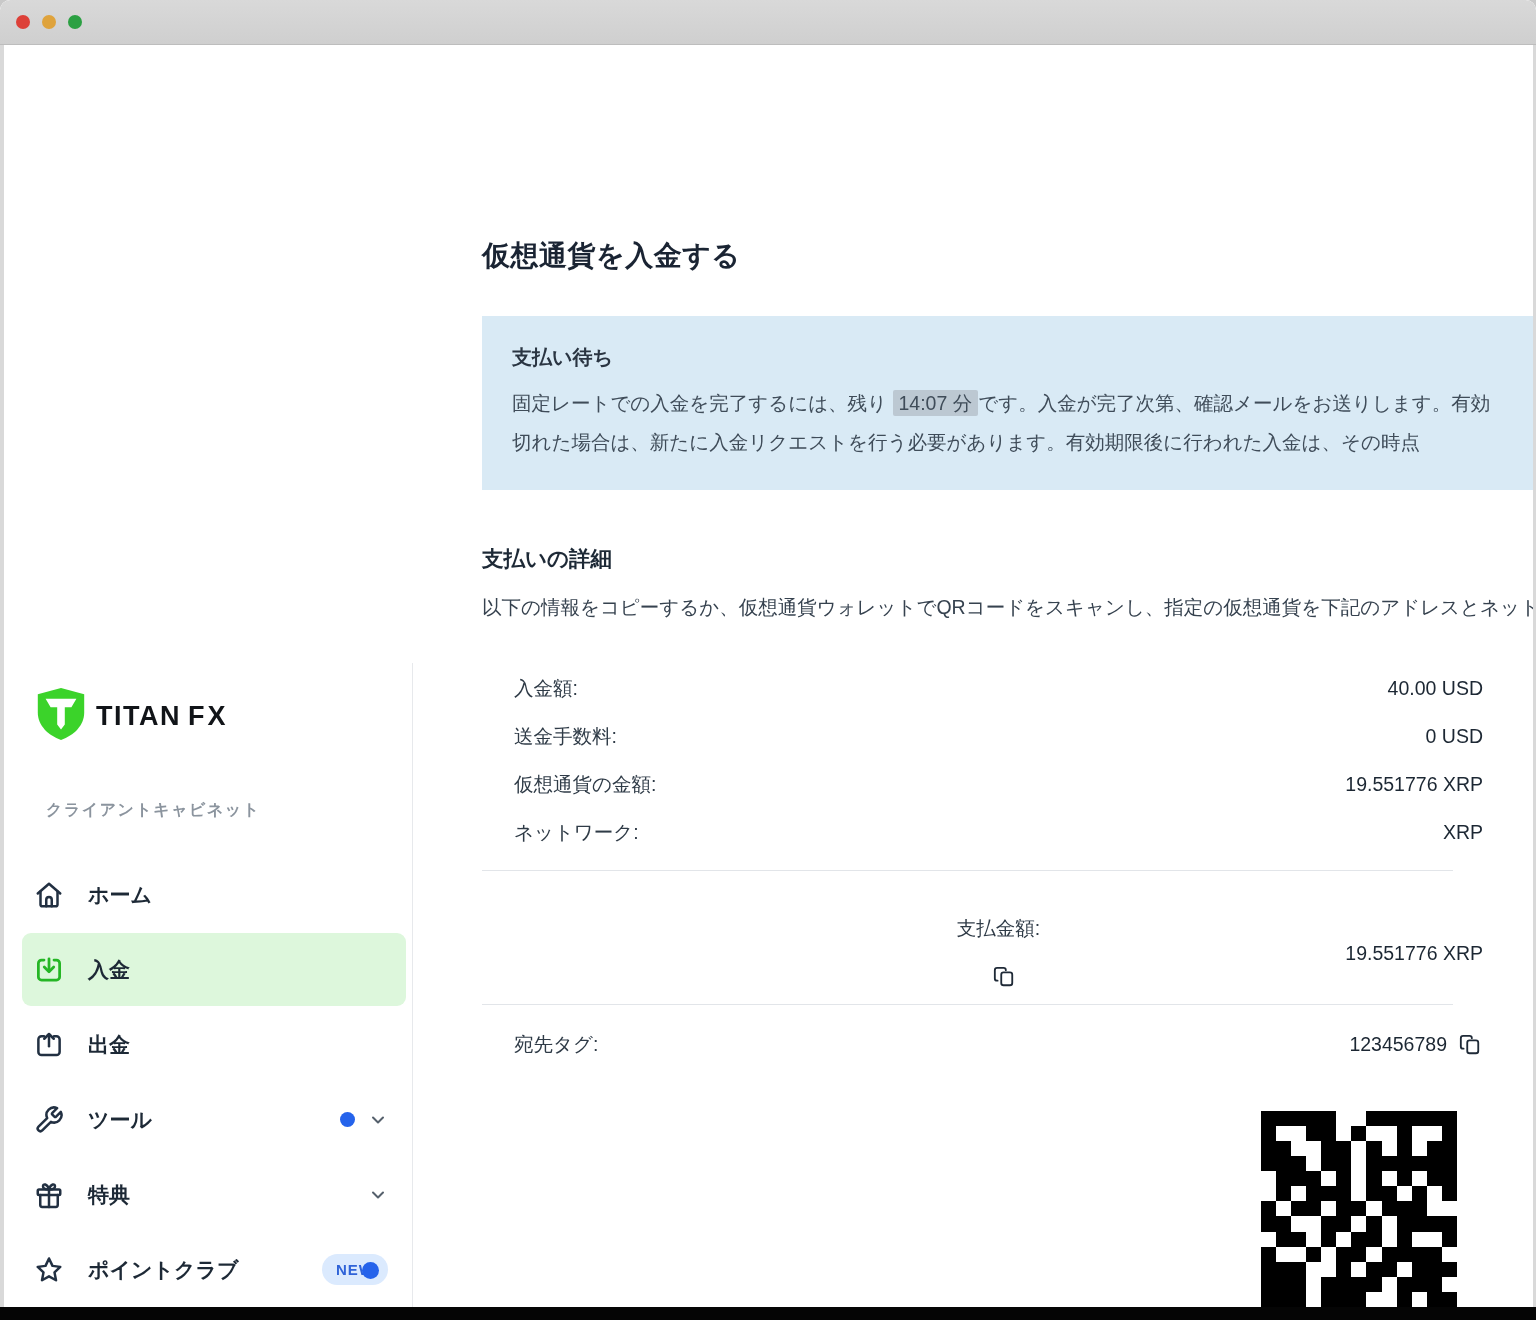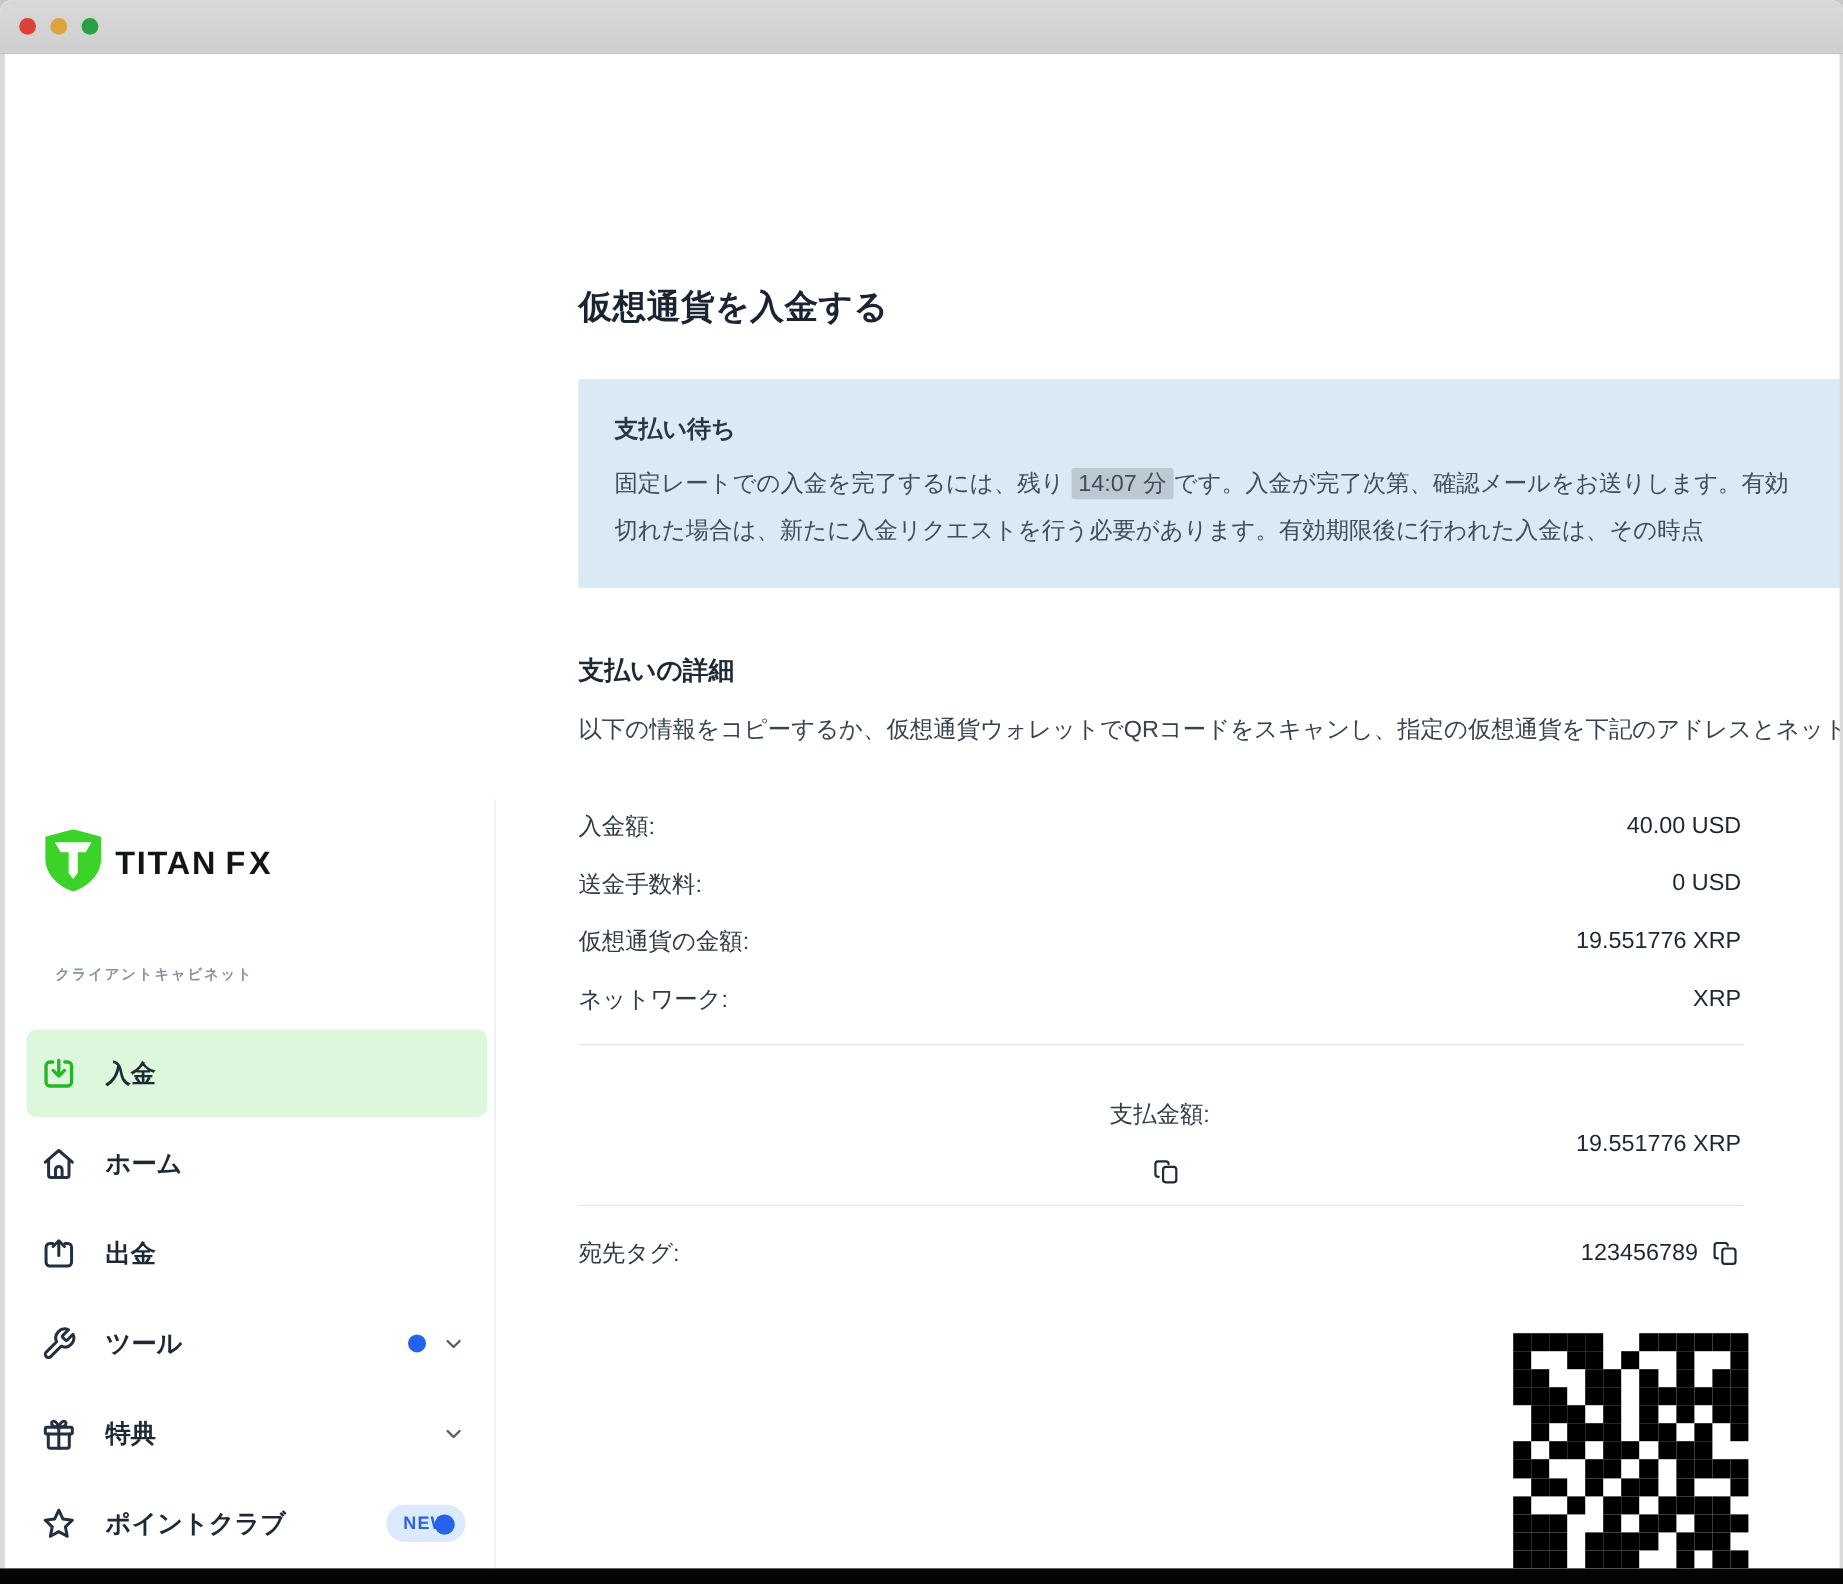--- a/index.html
+++ b/index.html
@@ -23,21 +23,21 @@
   
   .app { display:flex; height:1262px;align-items:flex-end; }
   .sidebar { width:413px; border-right:1.5px solid #e7e9ec; padding:25px 20px 0 36px; flex-shrink:0; }
   .main { flex:1; overflow:hidden; }
   .main-inner { padding:105px 0 0 69px; width:1160px; }
 
   
   .logo { display:flex; align-items:center; gap:10px; margin-bottom:56px; }
   .logo-text { font-size:27px; font-weight:800; color:#111418; letter-spacing:1.5px; }
   .logo-text .fx { margin-left:7px; letter-spacing:3px; }
-  .cab-label { font-size:12px; font-weight:700; color:#8b949e; letter-spacing:1.5px; margin:0 0 36px 10px; }
+  .cab-label { font-size:16px; font-weight:700; color:#8b949e; letter-spacing:1.5px; margin:0 0 36px 10px; }
 
   .nav { display:flex; flex-direction:column; }
   .nav-item { display:flex; align-items:center; height:73px; border-radius:9px;
               padding:0 18px 0 12px; margin:1px -14px 1px -14px; cursor:pointer; }
   .nav-item .ico { width:30px; height:30px; color:#223042; flex-shrink:0; }
   .nav-item .lbl { font-size:21px; font-weight:600; color:#1d2936; margin-left:24px; }
   .nav-item.active { background:#ddf7dc; }
   .nav-item.active .ico { color:#25b625; }
   .nav-right { margin-left:auto; display:flex; align-items:center; gap:13px; }
   .dot-blue { width:15px; height:15px; border-radius:50%; background:#2563eb; }
@@ -51,21 +51,21 @@
   h1 { font-size:28px; font-weight:700; color:#1a2433; letter-spacing:0.5px; }
 
   .alert { margin-top:41px; width:1092px; background:#d9eaf5; padding:28px 30px; }
   .alert-title { font-size:20px; font-weight:700; color:#2a3542; margin-bottom:13px; }
   .alert-line { font-size:19.5px; color:#3f4c59; line-height:2.0; white-space:nowrap; }
   .hl { background:#bcc8d2; border-radius:2px; padding:2px 6px; }
 
   .sec-title { margin-top:54px; font-size:21.5px; font-weight:700; color:#1d2936; }
   .sec-sub { margin-top:21px; font-size:19.5px; color:#36424f; white-space:nowrap; }
 
-  .rows { width:969px; margin-top:44px; }
+  .rows { width:969px; margin-top:44px;margin-left:32px; }
   .drow { display:flex; align-items:center; height:48px; }
   .drow .dl { font-size:19.5px; color:#2f3b47; }
   .drow .dv { margin-left:auto; font-size:19.5px; font-weight:400; color:#1c2733; }
   .copy-btn { margin-left:12px; width:24px; height:24px; color:#1f2a37; background:none;
               border:none; cursor:pointer; padding:0; display:flex; align-items:center; }
   .divider { width:971px; border-top:1.5px solid #e2e5e9; margin-top:13px; }
   .pay-row { height:76px;flex-direction:column; }
   .rows2 { margin-top:8px; }
 
   .qr-wrap { width:975px; display:flex; justify-content:flex-end; margin-top:42px; }
@@ -99,40 +99,40 @@
             <path fill="#ffffff" d="M4.3 5.4 L19.7 5.4 L17.2 9.6 L13.9 9.6 L13.9 18.2 L12 20.8 L10.1 18.2 L10.1 9.6 L6.8 9.6 Z"></path>
           </svg>
         </span>
         <span class="logo-text"><span>TITAN</span><span class="fx">FX</span></span>
       </div>
 
       <div class="cab-label">クライアントキャビネット</div>
 
       <nav class="nav">
 
+        <div class="nav-item">
+          <span class="ico">
+            <svg width="30" height="30" viewBox="0 0 24 24" fill="none" stroke="currentColor" stroke-width="2" stroke-linecap="round" stroke-linejoin="round">
+              <path d="M3 10.8 L12 3 l9 7.8"></path>
+                <path d="M5.2 9.2 V19.5 a1.5 1.5 0 0 0 1.5 1.5 h10.6 a1.5 1.5 0 0 0 1.5-1.5 V9.2"></path>
+                <path d="M9.8 21 v-5.2 a2.2 2.2 0 0 1 4.4 0 V21"></path>
+            </svg>
+          </span>
+          <span class="lbl">ホーム</span>
+        </div>
+
         <div class="nav-item active">
           <span class="ico">
             <svg width="30" height="30" viewBox="0 0 24 24" fill="none" stroke="currentColor" stroke-width="2.2" stroke-linecap="round" stroke-linejoin="round">
               <path d="M8 4 H6 a2.5 2.5 0 0 0 -2.5 2.5 v11 A2.5 2.5 0 0 0 6 20 h12 a2.5 2.5 0 0 0 2.5 -2.5 v-11 A2.5 2.5 0 0 0 18 4 h-2"></path>
               <path d="M12 3 v10"></path>
                 <path d="M8.2 9.6 L12 13.4 L15.8 9.6"></path>
             </svg>
           </span>
           <span class="lbl">入金</span>
-        </div>
-
-        <div class="nav-item">
-          <span class="ico">
-            <svg width="30" height="30" viewBox="0 0 24 24" fill="none" stroke="currentColor" stroke-width="2" stroke-linecap="round" stroke-linejoin="round">
-              <path d="M3 10.8 L12 3 l9 7.8"></path>
-                <path d="M5.2 9.2 V19.5 a1.5 1.5 0 0 0 1.5 1.5 h10.6 a1.5 1.5 0 0 0 1.5-1.5 V9.2"></path>
-                <path d="M9.8 21 v-5.2 a2.2 2.2 0 0 1 4.4 0 V21"></path>
-            </svg>
-          </span>
-          <span class="lbl">ホーム</span>
         </div>
 
         <div class="nav-item">
           <span class="ico">
             <svg width="30" height="30" viewBox="0 0 24 24" fill="none" stroke="currentColor" stroke-width="2" stroke-linecap="round" stroke-linejoin="round">
               <path d="M8 5 H6 a2.5 2.5 0 0 0 -2.5 2.5 v10 A2.5 2.5 0 0 0 6 20 h12 a2.5 2.5 0 0 0 2.5 -2.5 v-10 A2.5 2.5 0 0 0 18 5 h-2"></path>
               <path d="M12 13 V3.5"></path>
                 <path d="M8.2 7 L12 3.2 L15.8 7"></path>
             </svg>
           </span>

